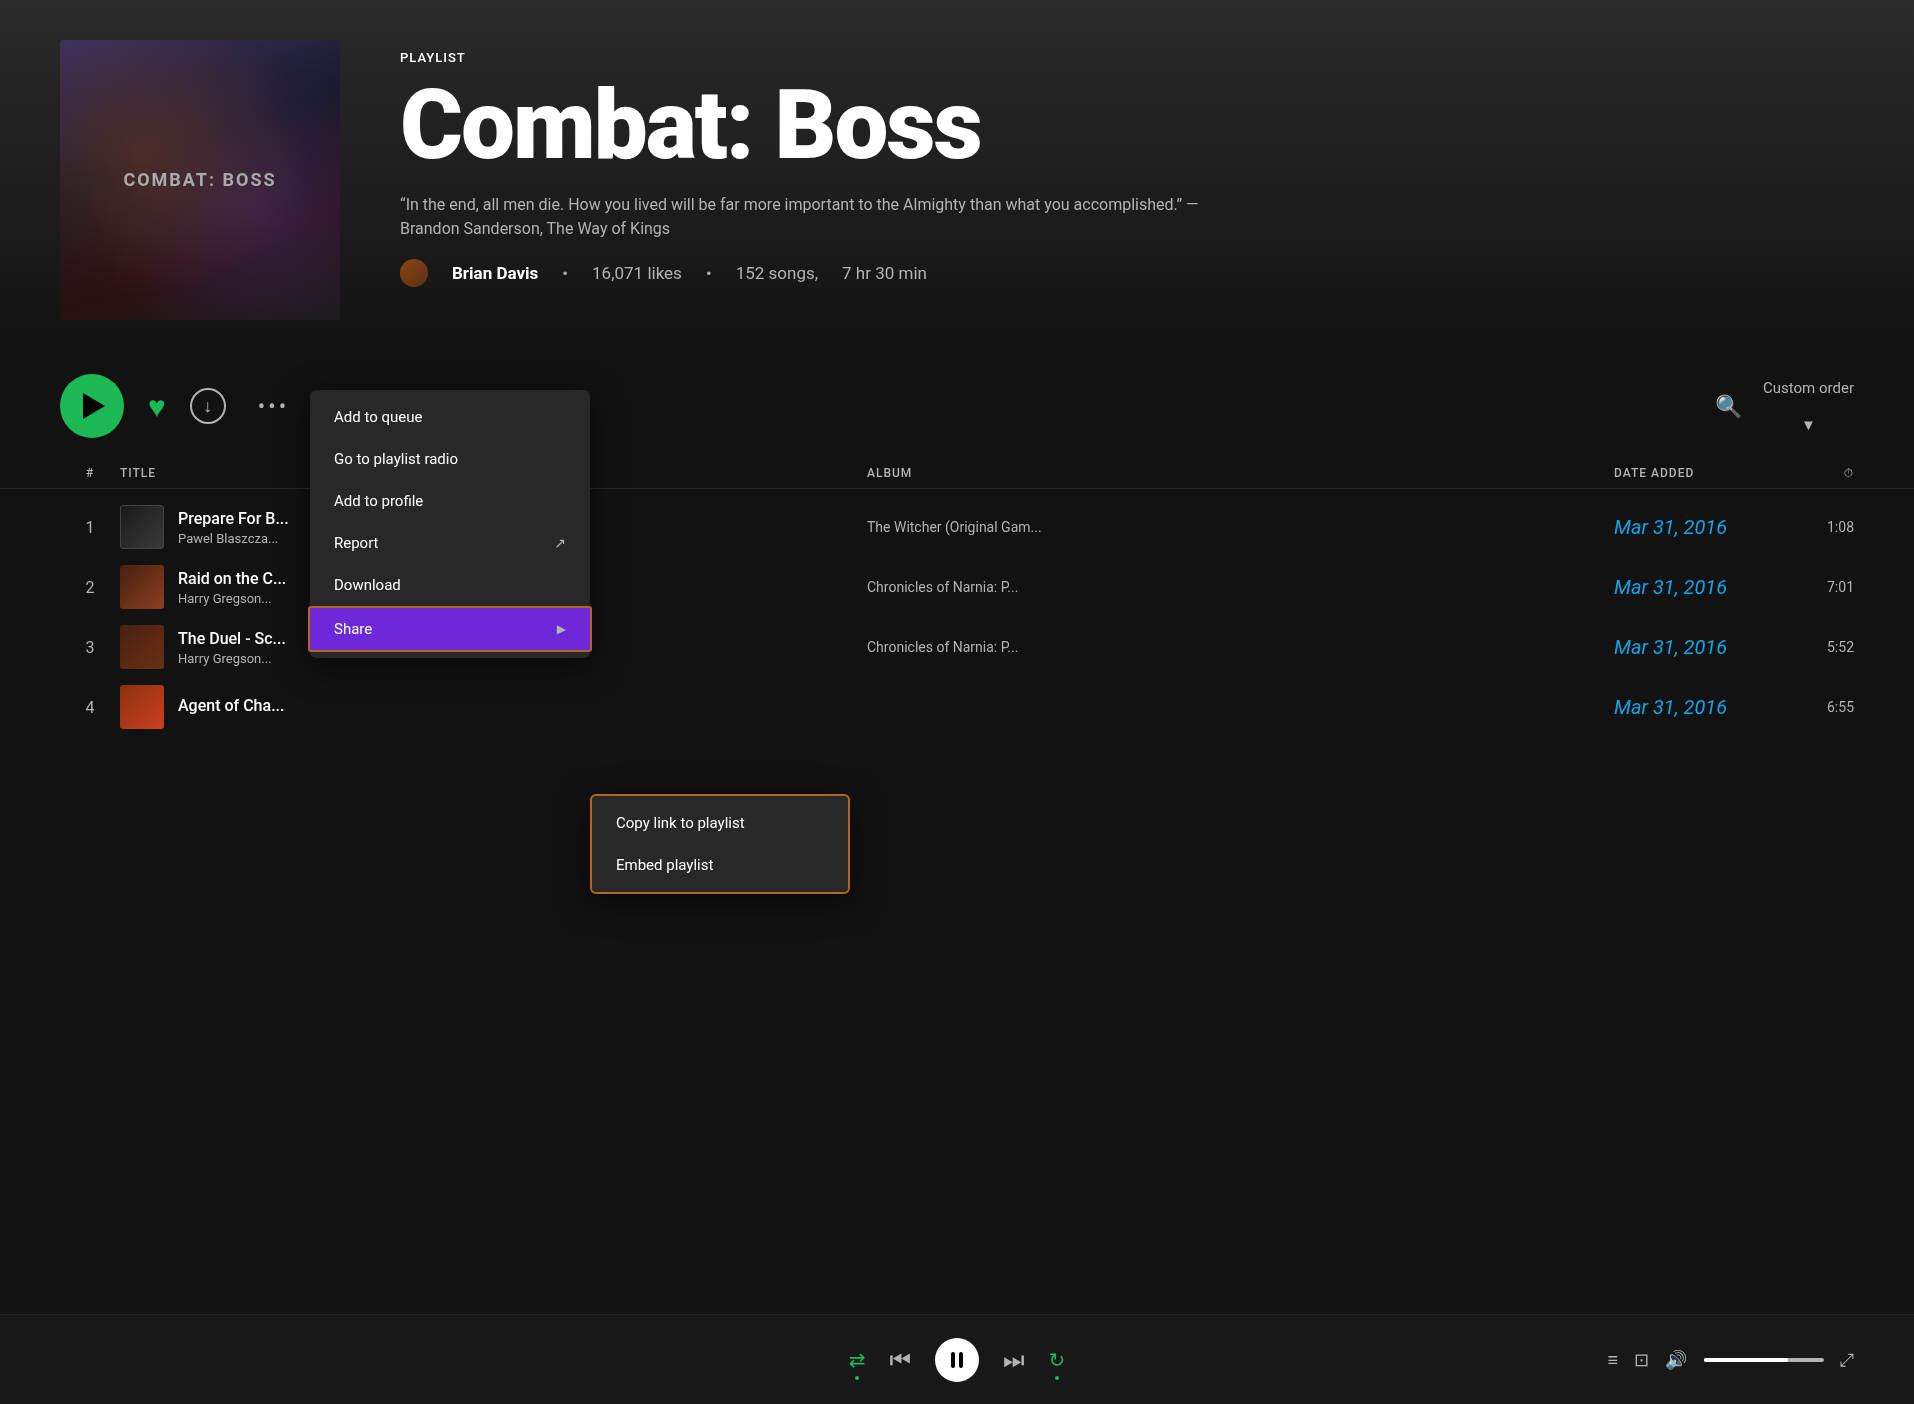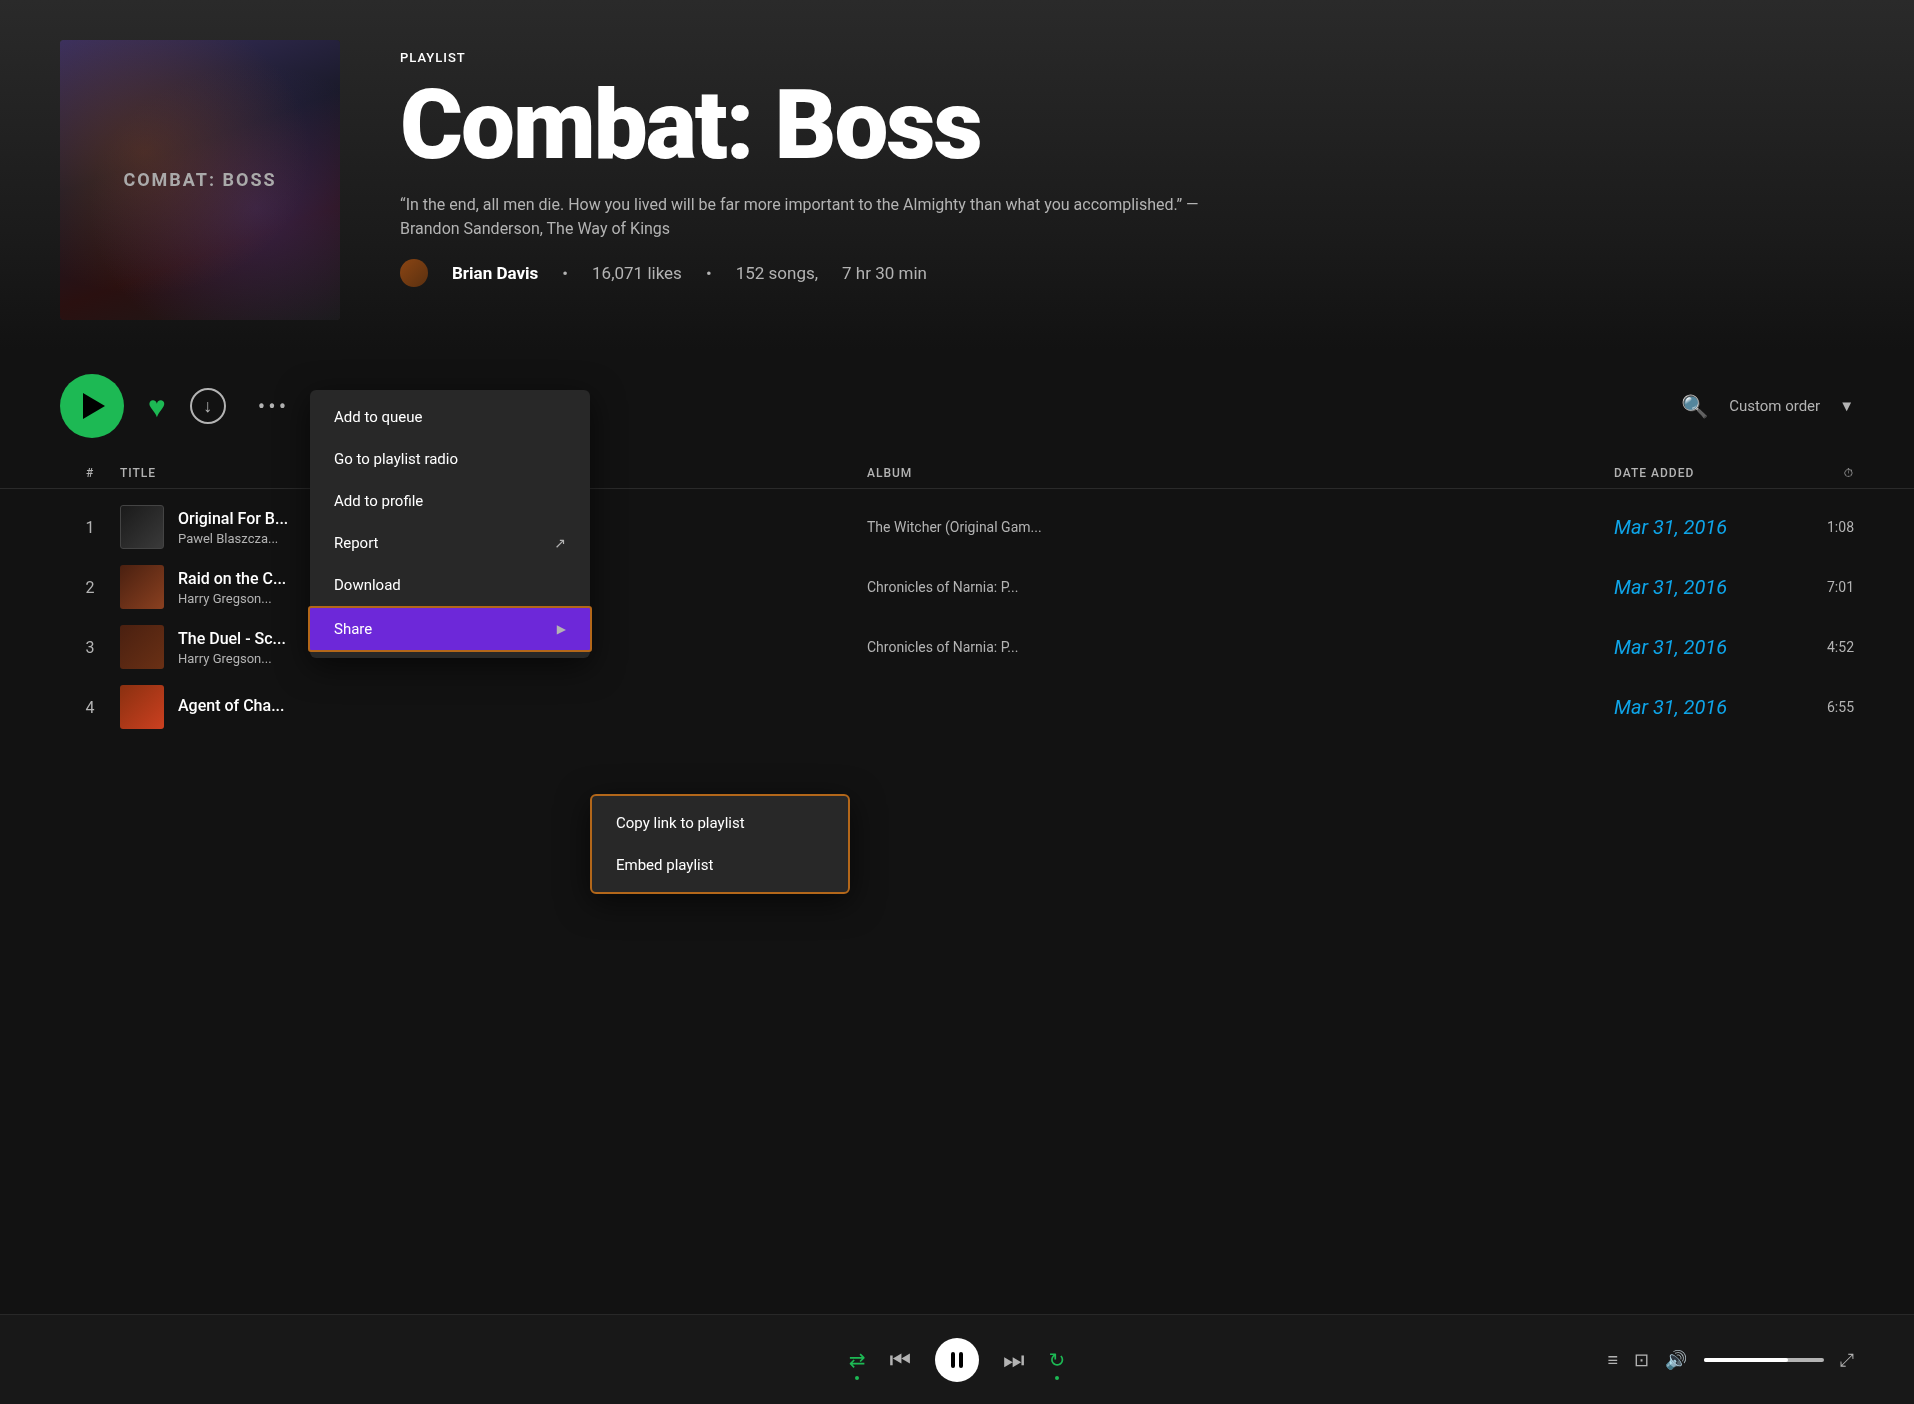--- a/index.html
+++ b/index.html
@@ -188,20 +188,21 @@
       cursor: pointer;
     }
 
     .sort-btn {
       display: flex;
       align-items: center;
       gap: 19px;
       color: #b3b3b3;
       font-size: 15px;
       cursor: pointer;
+      flex-direction: column;
     }
 
     
     .table-header {
       display: grid;
       grid-template-columns: 60px 1fr 1fr 160px 80px;
       padding: 4px 60px 8px 60px;
       border-bottom: 1px solid #2a2a2a;
       margin-bottom: 8px;
     }
@@ -489,21 +490,21 @@
   <div class="col-header right">⏱</div>
 </div>
 
 <div class="track-list">
 
   <div class="track-row">
     <div class="track-num">1</div>
     <div class="track-info">
       <div class="track-thumb track-thumb-1"></div>
       <div>
-        <div class="track-name">Original For B...</div>
+        <div class="track-name">Prepare For B...</div>
         <div class="track-artist">Pawel Blaszcza...</div>
       </div>
     </div>
     <div class="track-album">The Witcher (Original Gam...</div>
     <div class="track-date">Mar 31, 2016</div>
     <div class="track-duration">1:08</div>
   </div>
 
   <div class="track-row">
     <div class="track-num">2</div>
@@ -523,21 +524,21 @@
     <div class="track-num">3</div>
     <div class="track-info">
       <div class="track-thumb track-thumb-3"></div>
       <div>
         <div class="track-name">The Duel - Sc...</div>
         <div class="track-artist">Harry Gregson...</div>
       </div>
     </div>
     <div class="track-album">Chronicles of Narnia: P...</div>
     <div class="track-date">Mar 31, 2016</div>
-    <div class="track-duration">4:52</div>
+    <div class="track-duration">5:52</div>
   </div>
 
   <div class="track-row">
     <div class="track-num">4</div>
     <div class="track-info">
       <div class="track-thumb track-thumb-4"></div>
       <div>
         <div class="track-name">Agent of Cha...</div>
         <div class="track-artist"></div>
       </div>

